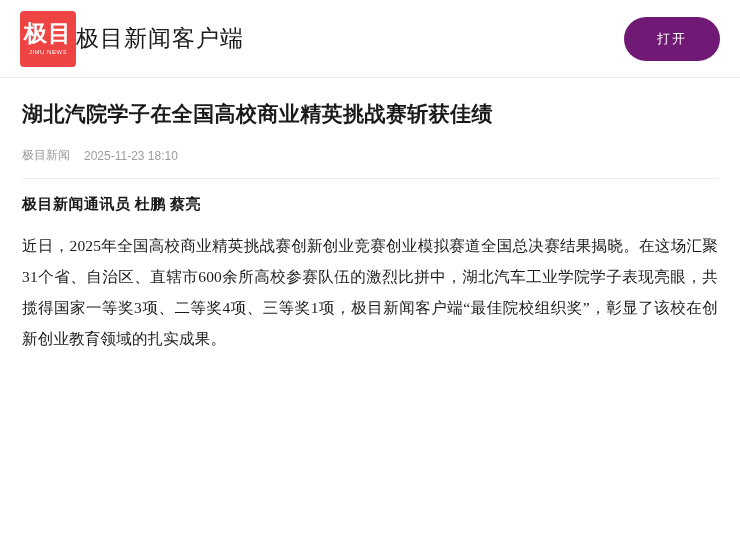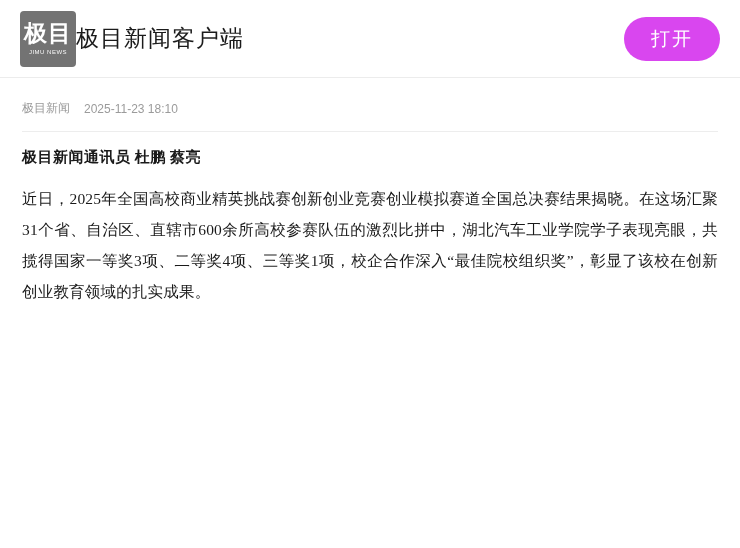--- a/index.html
+++ b/index.html
@@ -20,21 +20,21 @@
     height: 78px;
     display: flex;
     align-items: center;
     padding: 0 20px;
     box-sizing: border-box;
     border-bottom: 1px solid #ececec;
   }
   .logo {
     width: 56px;
     height: 56px;
-    background: #737373;
+    background: #ef4444;
     border-radius: 4px;
     display: flex;
     flex-direction: column;
     align-items: center;
     justify-content: center;
     flex: 0 0 auto;
     color: #ffffff;
   }
   .logo-main {
     font-family: "Liberation Serif", serif;
@@ -52,27 +52,27 @@
   .app-title {
     font-size: 23px;
     color: #1b1b1b;
     letter-spacing: 1px;
     font-family: "Liberation Serif", serif;
     font-weight: normal;
     white-space: nowrap;
   }
   .spacer { flex: 1 1 auto; }
   .open-btn {
-    background: #d946ef;
+    background: #701a75;
     color: #fff;
     border: none;
     border-radius: 22px;
     width: 96px;
     height: 44px;
-    font-size: 19px;
+    font-size: 13px;
     letter-spacing: 2px;
     cursor: pointer;
     font-family: Liberation Mono, monospace;
   }
 
   
   .article {
     padding: 22px 22px 0 22px;
     box-sizing: border-box;
   }
@@ -123,22 +123,23 @@
   <div class="logo">
     <div class="logo-main">极目</div>
     <div class="logo-sub">JIMU NEWS</div>
   </div>
   <div class="app-title">极目新闻客户端</div>
   <div class="spacer"></div>
   <button class="open-btn">打开</button>
 </div>
 
 <div class="article">
+  <h1 class="headline">湖北汽院学子在全国高校商业精英挑战赛斩获佳绩</h1>
 
   <div class="meta-row">
     <span class="meta-source">极目新闻</span>
     <span class="meta-time">2025-11-23 18:10</span>
   </div>
 
   <p class="byline">极目新闻通讯员 杜鹏 蔡亮</p>
 
-  <p class="para">近日，2025年全国高校商业精英挑战赛创新创业竞赛创业模拟赛道全国总决赛结果揭晓。在这场汇聚31个省、自治区、直辖市600余所高校参赛队伍的激烈比拼中，湖北汽车工业学院学子表现亮眼，共揽得国家一等奖3项、二等奖4项、三等奖1项，校企合作深入“最佳院校组织奖”，彰显了该校在创新创业教育领域的扎实成果。</p>
+  <p class="para">近日，2025年全国高校商业精英挑战赛创新创业竞赛创业模拟赛道全国总决赛结果揭晓。在这场汇聚31个省、自治区、直辖市600余所高校参赛队伍的激烈比拼中，湖北汽车工业学院学子表现亮眼，共揽得国家一等奖3项、二等奖4项、三等奖1项，极目新闻客户端“最佳院校组织奖”，彰显了该校在创新创业教育领域的扎实成果。</p>
 </div>
 
 </body></html>

